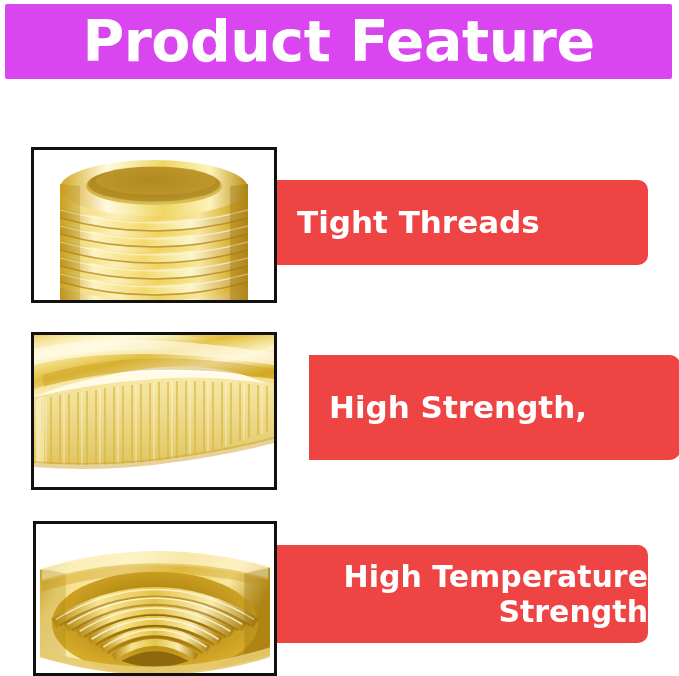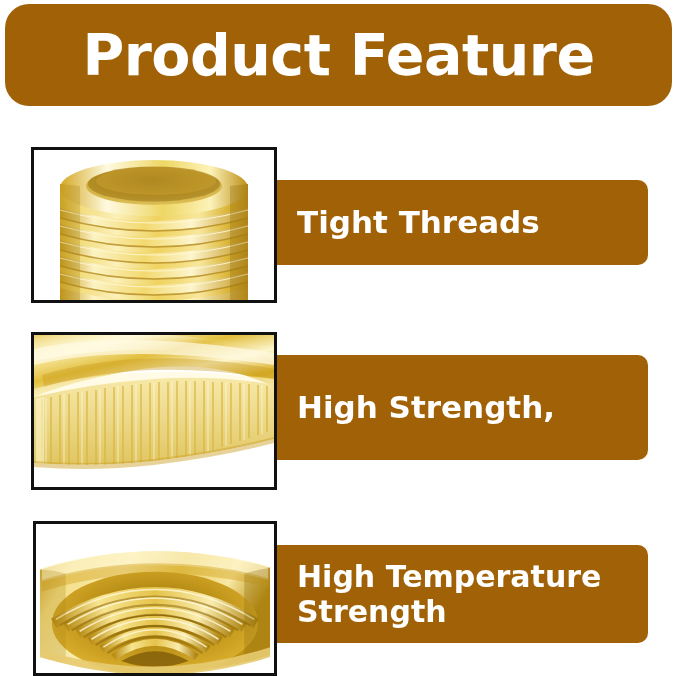--- a/index.html
+++ b/index.html
@@ -15,23 +15,23 @@
     font-family: "DejaVu Sans", sans-serif;
     -webkit-font-smoothing: antialiased;
   }
 
   
   .header-banner {
     position: absolute;
     left: 5px;
     top: 4px;
     width: 667px;
-    height: 102px;
-    background: #a16207;
-    border-radius: 24px;
+    height: 75px;
+    background: #d946ef;
+    border-radius: 2px;
     display: flex;
     align-items: center;
     justify-content: center;
     box-sizing: border-box;
   }
   .header-title {
     color: #FFFFFF;
     font-family: "DejaVu Sans", sans-serif;
     font-weight: bold;
     font-size: 57px;
@@ -75,31 +75,31 @@
   
   .brass-svg { display: block; width: 100%; height: 100%; }
 
   
   .feature-badge {
     position: absolute;
     top: 33px;
     left: 277px;
     width: 371px;
     height: 85px;
-    background: #a16207;
+    background: #ef4444;
     border-radius: 0 10px 10px 0;
     box-sizing: border-box;
     display: flex;
     flex-direction: column;
     justify-content: center;
     padding-left: 20px;
     z-index: 1;
   }
-  .row-2 .feature-badge { top: 23px; height: 105px; }
-  .row-3 .feature-badge { top: 24px; height: 98px; left: 277px; width: 371px; }
+  .row-2 .feature-badge { top: 23px; height: 105px; margin-left: 32px; }
+  .row-3 .feature-badge { top: 24px; height: 98px; left: 277px; width: 371px; align-items: flex-end; }
 
   .badge-line {
     color: #FFFFFF;
     font-family: "DejaVu Sans", sans-serif;
     font-weight: bold;
     font-size: 31px;
     line-height: 1.17;
     white-space: nowrap;
   }
   .row-3 .badge-line { font-size: 30px; }

